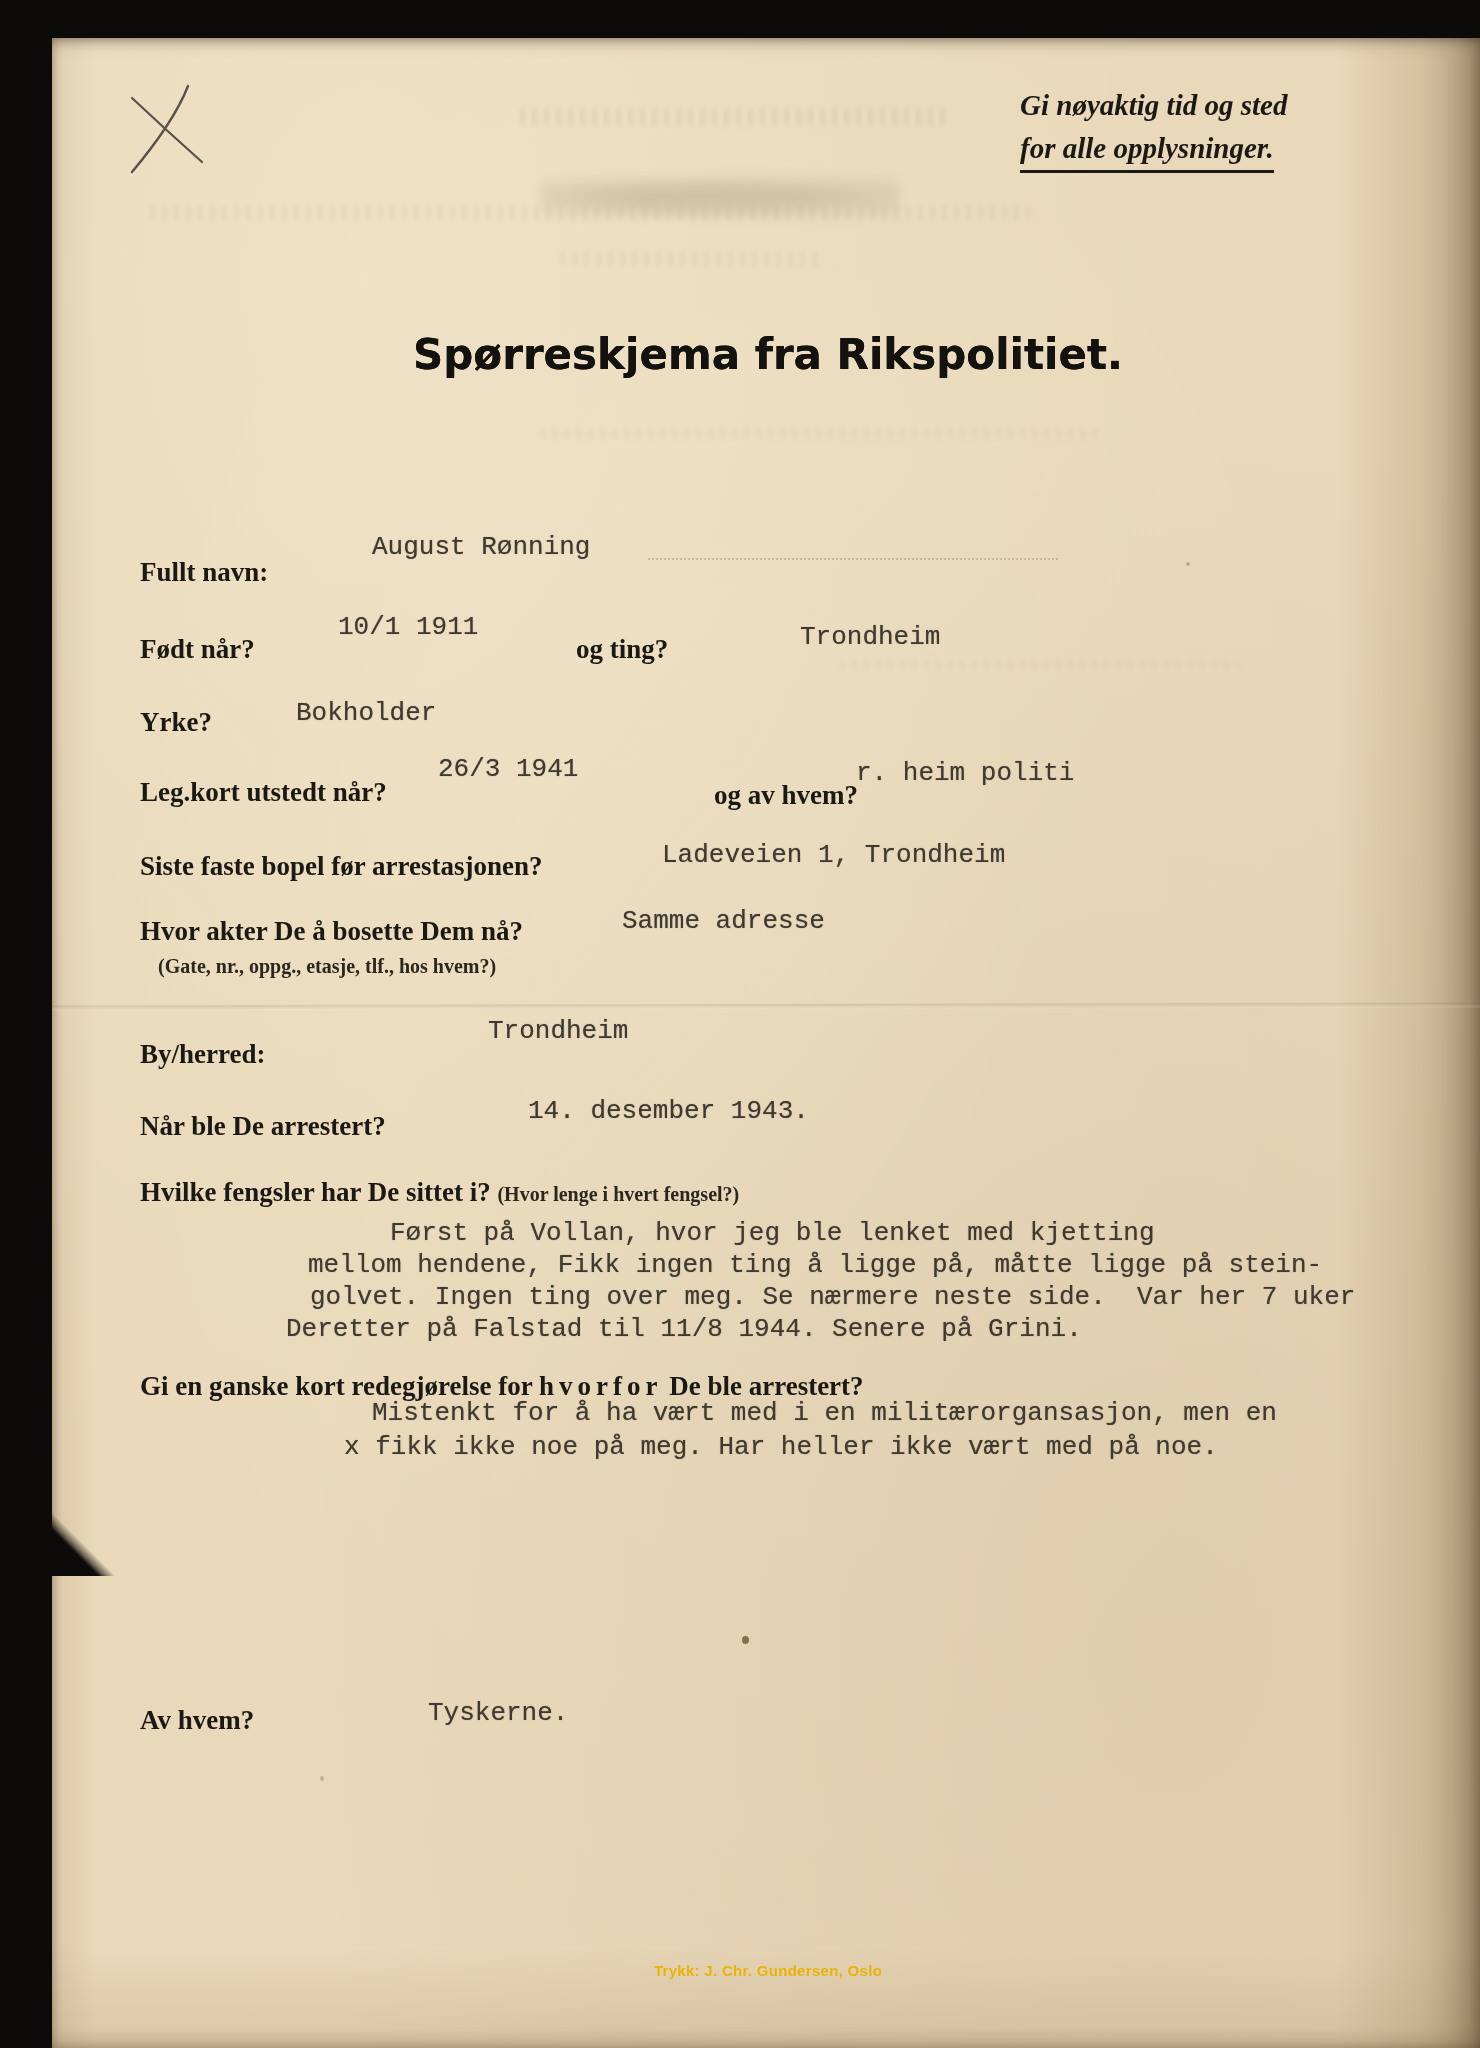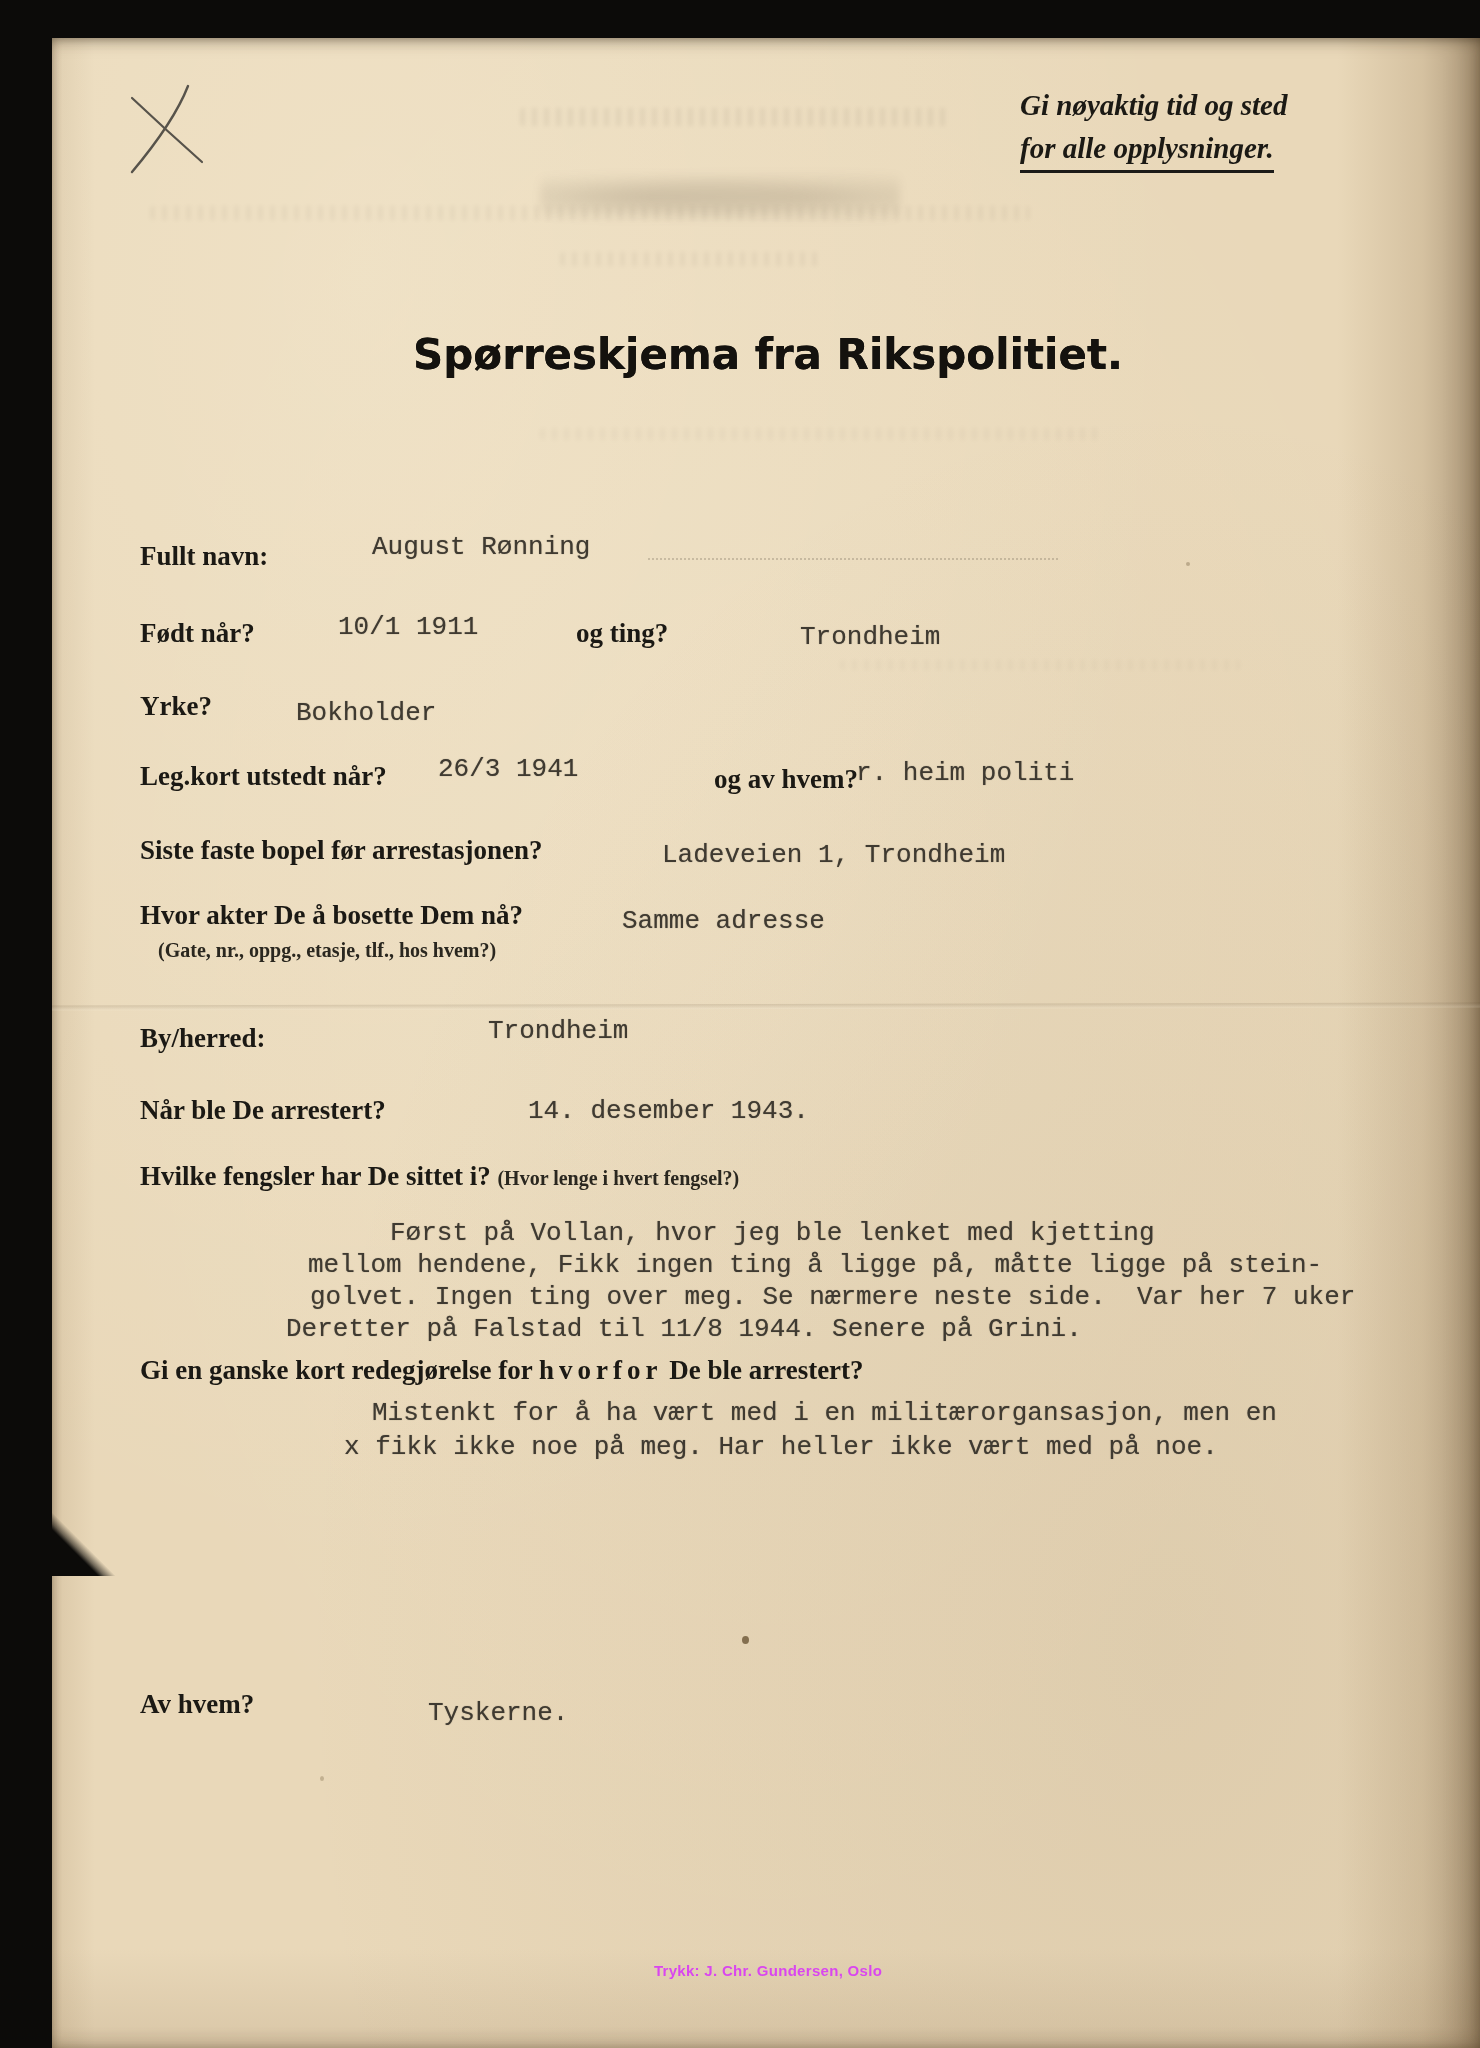--- a/index.html
+++ b/index.html
@@ -70,21 +70,21 @@
     font-family:"DejaVu Sans", sans-serif;
     font-weight:bold;font-size:42px;letter-spacing:0px;
     color:#14120e;
     text-shadow:0 0 .6px #14120e;
   }
 
   
   .lbl{
     position:absolute;
     font:700 27px/1.2 "Liberation Serif", serif;
-    color:#1b1914;white-space:nowrap;
+    color:#1b1914;white-space:nowrap;margin-top:16px;
   }
   .sub{
     font:700 20px/1.2 "Liberation Serif", serif;
     color:#2a271f;
   }
   .emph{letter-spacing:5px;}
 
   
   .tw{
     position:absolute;
@@ -93,21 +93,21 @@
     text-shadow:0 0 1px rgba(63,58,49,.55);
   }
 
   .leader{
     position:absolute;border-bottom:2px dotted rgba(70,60,45,.22);
   }
 
   .footer{
     position:absolute;left:56px;top:1962px;width:1424px;text-align:center;
     font:700 15px/1.2 "Liberation Sans", sans-serif;
-    color:#d946ef;letter-spacing:.3px;
+    color:#eab308;letter-spacing:.3px;
   }
 
   
   .l-navn{left:140px;top:540px;}        .v-navn{left:372px;top:532px;}
   .l-fodt{left:140px;top:617px;}        .v-fodt{left:338px;top:612px;text-align:right;}
   .l-oghvor{left:576px;top:617px;}      .v-oghvor{left:800px;top:622px;}
   .l-yrke{left:140px;top:690px;}        .v-yrke{left:296px;top:698px;}
   .l-legkort{left:140px;top:760px;}     .v-legkort{left:438px;top:754px;}
   .l-avhvem2{left:714px;top:763px;}     .v-avhvem2{left:856px;top:758px;}
   .l-bopel{left:140px;top:834px;}       .v-bopel{left:662px;top:840px;}

